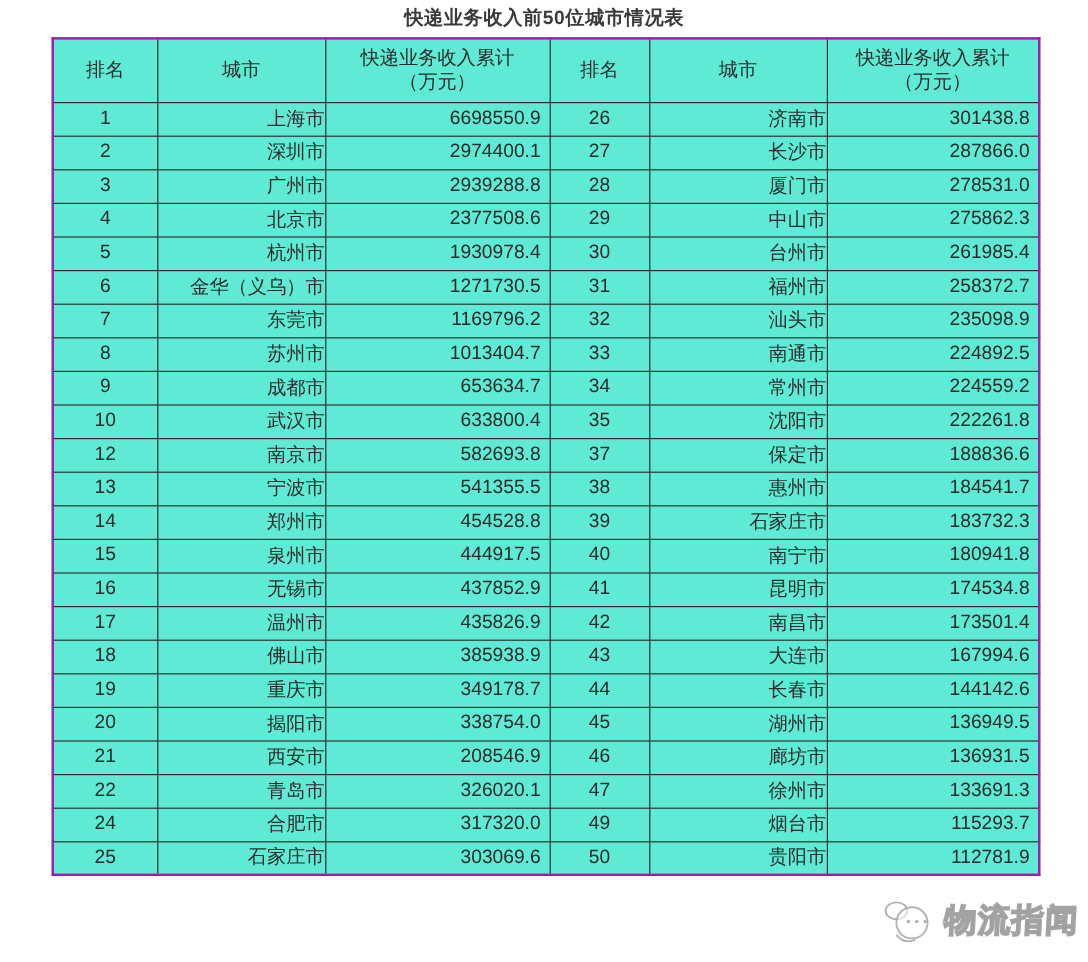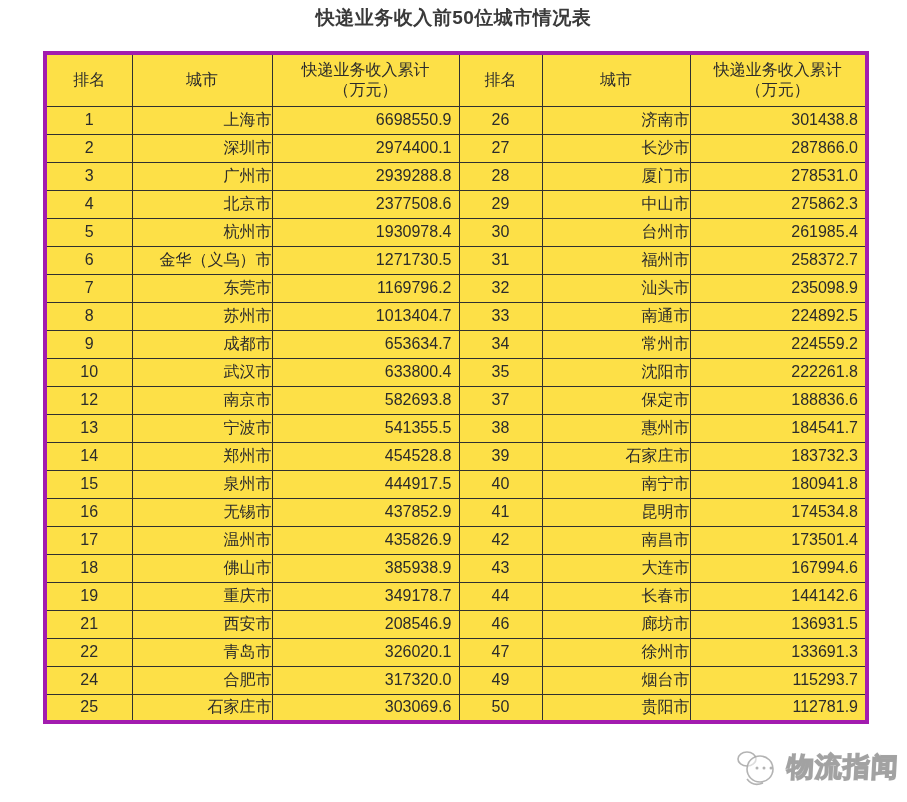--- a/index.html
+++ b/index.html
@@ -8,34 +8,34 @@
     background: #ffffff;
     font-family: "Liberation Sans", "DejaVu Sans", sans-serif;
     overflow: hidden;
   }
   .page { position: relative; width: 907px; height: 802px; background: #ffffff; }
 
   .page-title {
     position: absolute;
     top: 5px; left: 0; width: 100%;
     text-align: center;
-    font-size: 19px;
+    font-size: 16px;
     font-weight: bold;
     color: #3a3a3a;
     letter-spacing: 0.5px;
   }
 
   table.city-table {
     position: absolute;
-    left: 43px; top: 51px;
+    left: 43px; top: 31px;
     width: 822px;
     border-collapse: collapse;
     table-layout: fixed;
-    background: #fde047;
-    border: 4px solid #a21caf;
+    background: #5eead4;
+    border: 2px solid #a21caf;
   }
   table.city-table th, table.city-table td {
     border: 1.5px solid #303030;
     color: #2b2b2b;
     font-size: 16px;
     overflow: hidden;
     white-space: nowrap;
   }
   table.city-table th {
     height: 53px;
@@ -241,20 +241,28 @@
         </tr>
         <tr>
           <td class="rank">19</td>
           <td class="city">重庆市</td>
           <td class="num">349178.7</td>
           <td class="rank">44</td>
           <td class="city">长春市</td>
           <td class="num">144142.6</td>
         </tr>
         <tr>
+          <td class="rank">20</td>
+          <td class="city">揭阳市</td>
+          <td class="num">338754.0</td>
+          <td class="rank">45</td>
+          <td class="city">湖州市</td>
+          <td class="num">136949.5</td>
+        </tr>
+        <tr>
           <td class="rank">21</td>
           <td class="city">西安市</td>
           <td class="num">208546.9</td>
           <td class="rank">46</td>
           <td class="city">廊坊市</td>
           <td class="num">136931.5</td>
         </tr>
         <tr>
           <td class="rank">22</td>
           <td class="city">青岛市</td>

